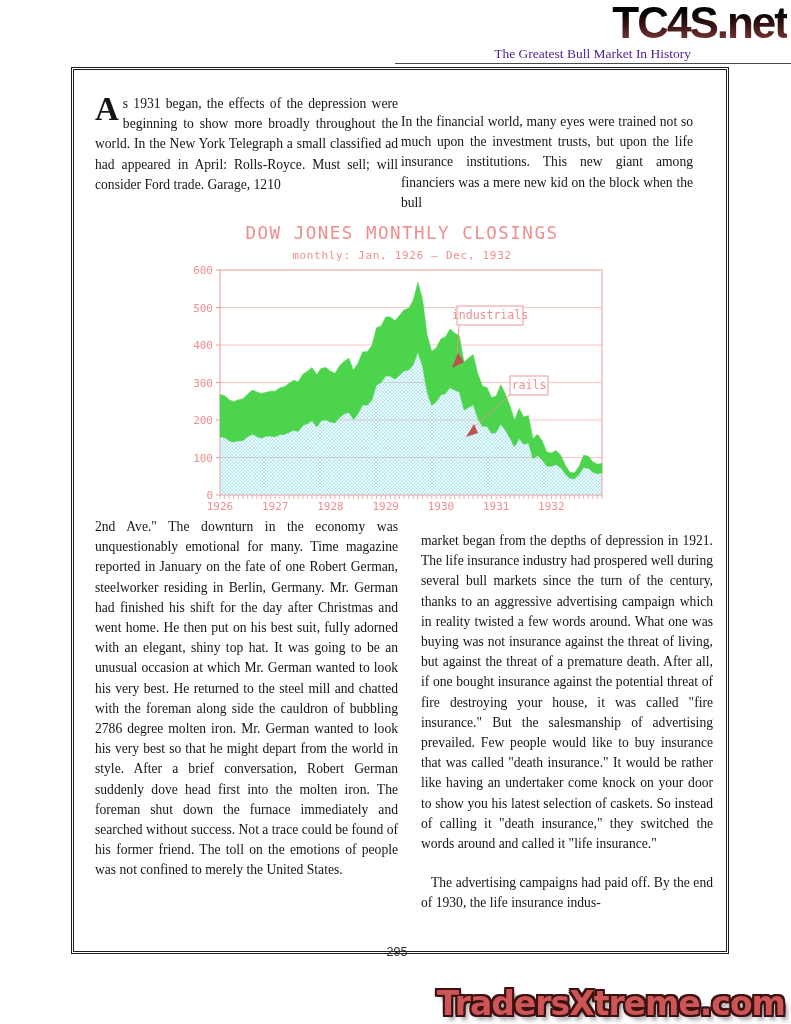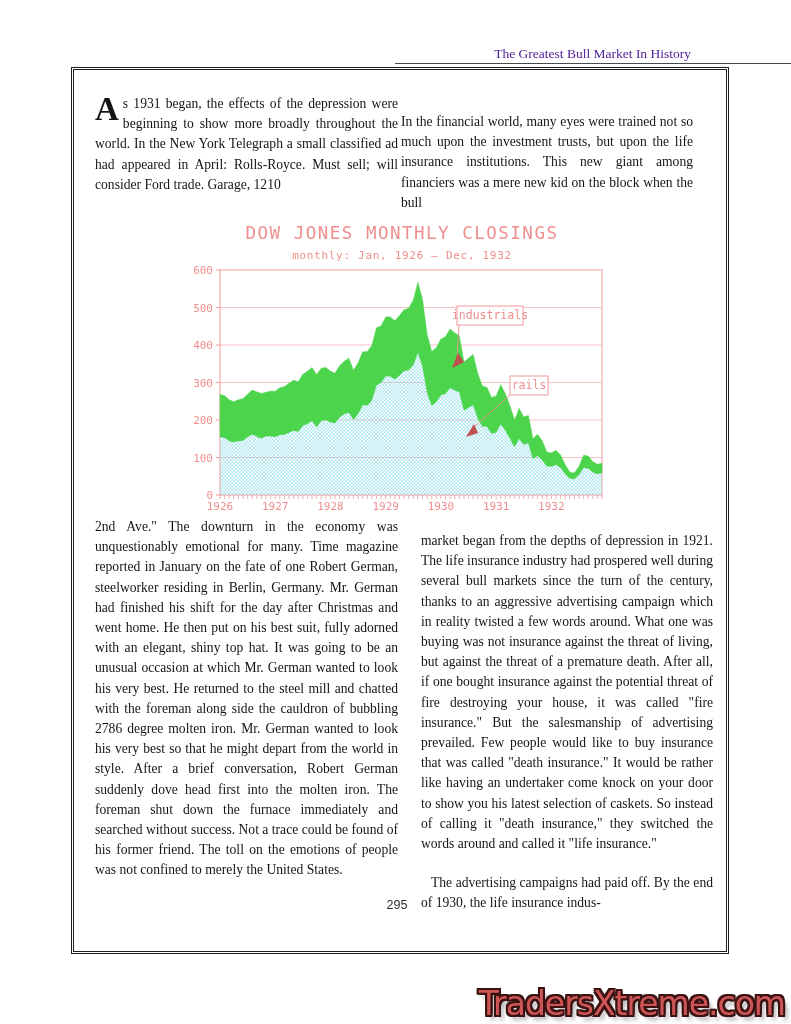--- a/index.html
+++ b/index.html
@@ -35,34 +35,35 @@
   
   #chart{position:absolute;left:113px;top:147px;}
 
   
   #wm-center{position:absolute;left:251px;top:484px;font-family:"DejaVu Serif",serif;
      font-weight:bold;font-size:41px;letter-spacing:2px;color:#c32323;white-space:nowrap;
      text-shadow:-2px -2px 0 #fff,2px -2px 0 #fff,-2px 2px 0 #fff,2px 2px 0 #fff,
                  -2px 0 0 #fff,2px 0 0 #fff,0 -2px 0 #fff,0 2px 0 #fff,
                  5px 6px 5px rgba(110,110,110,.75);}
   #wm-corner{position:absolute;right:6px;top:984px;font-family:"DejaVu Sans",sans-serif;
-     font-weight:normal;font-size:33px;letter-spacing:-1px;color:#cd5555;white-space:nowrap;
+     font-weight:bold;font-size:33px;letter-spacing:-1px;color:#cd5555;white-space:nowrap;
      text-shadow:-2px -2px 0 #3b1212,2px -2px 0 #3b1212,-2px 2px 0 #3b1212,2px 2px 0 #3b1212,
                  -2px 0 0 #3b1212,2px 0 0 #3b1212,0 -2px 0 #3b1212,0 2px 0 #3b1212,
                  4px 5px 4px rgba(120,120,120,.7);}
 
   
-  #pagenum{position:absolute;left:71px;width:652px;top:898px;text-align:center;
+  #pagenum{position:absolute;left:71px;width:652px;top:945px;text-align:center;
      font-family:"Liberation Sans",sans-serif;font-size:12.5px;color:#2e2e2e;}
 </style>
 </head>
 <body>
 
 <div id="page">
 
+  <div id="logo">TC4S.net</div>
   <div id="tagline">The Greatest Bull Market In History</div>
   <div id="hrule"></div>
 
   <div id="frame">
 
     <div class="col" id="col-lt">
       <span class="dropcap">A</span><span>s 1931 began, the effects of the depression were beginning to show more broadly throughout the world.  In the New York Telegraph a small classified ad had appeared in April: Rolls-Royce.  Must sell; will consider Ford trade.  Garage, 1210</span>
     </div>
 
     <div class="col" id="col-rt">In the financial world, many eyes were trained not so much upon the investment trusts, but upon the life insurance institutions. This new giant among financiers was a mere new kid on the block when the bull</div>

